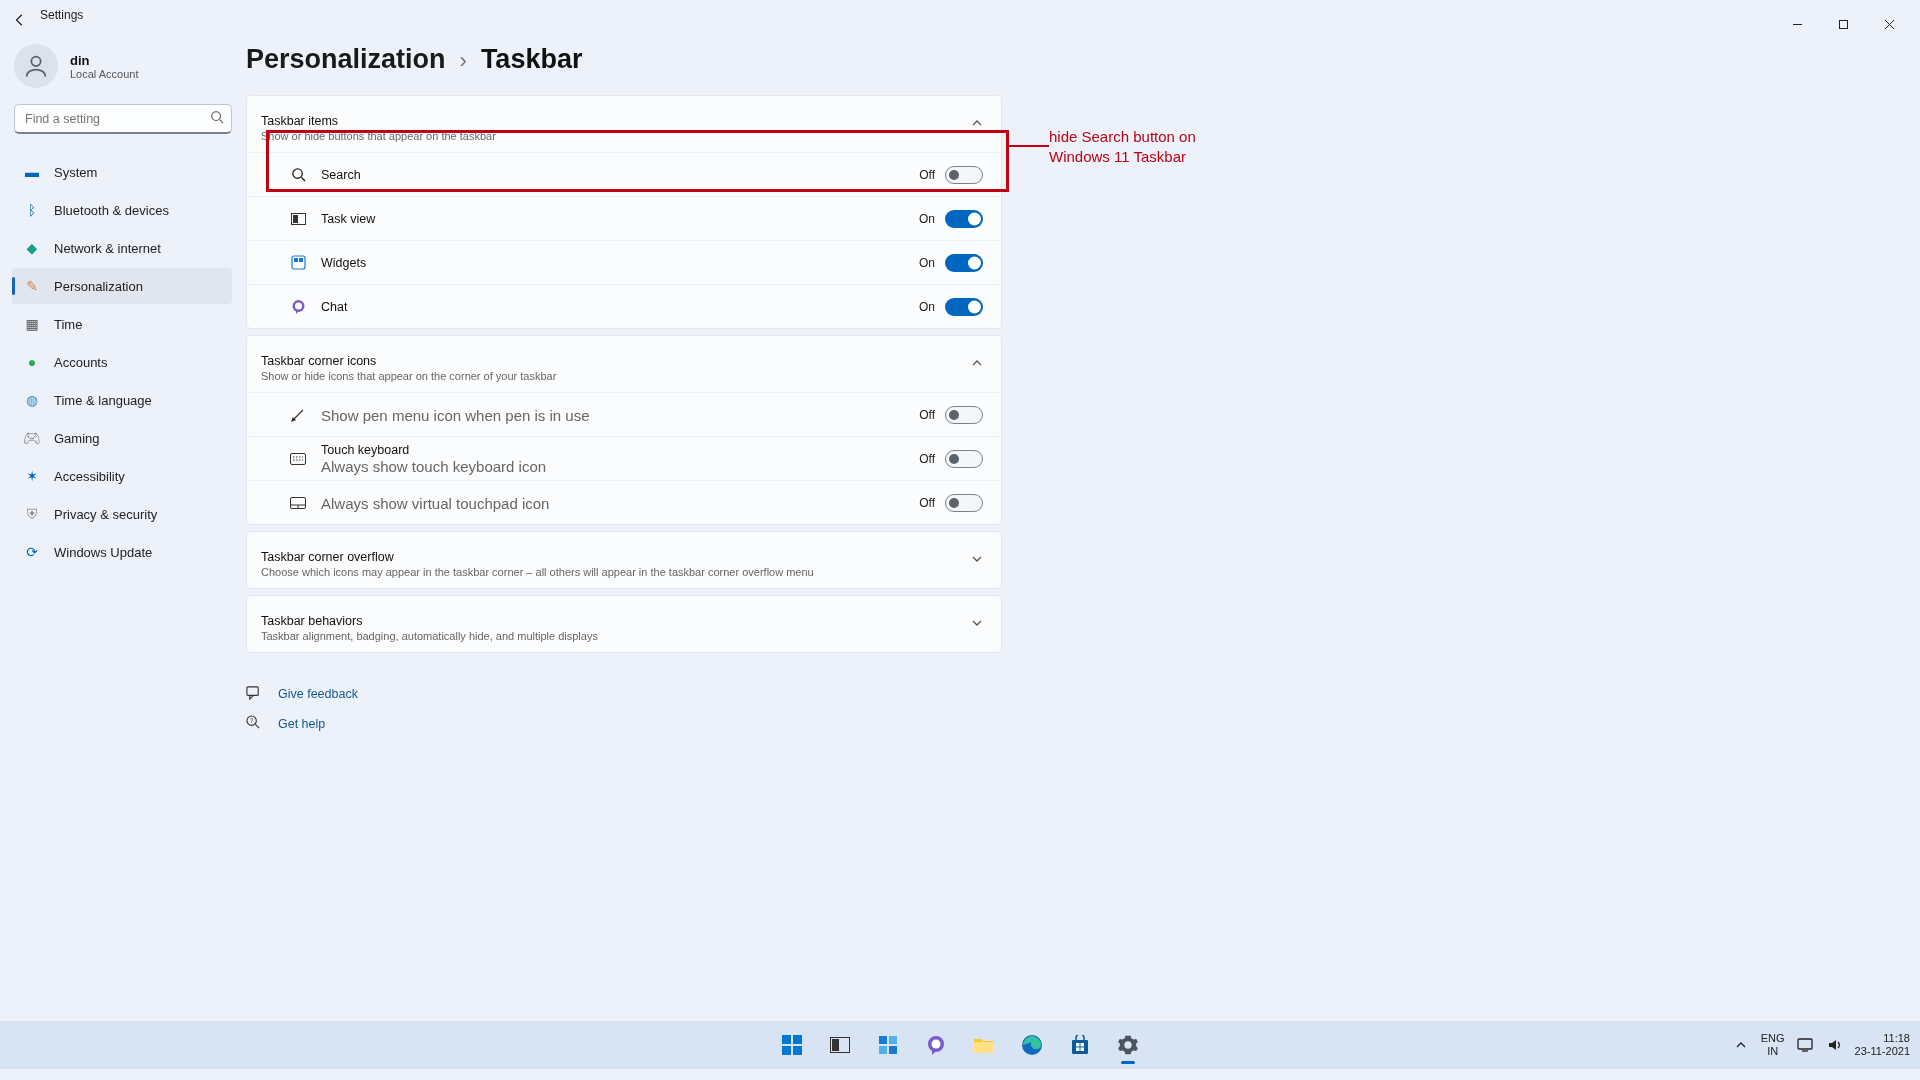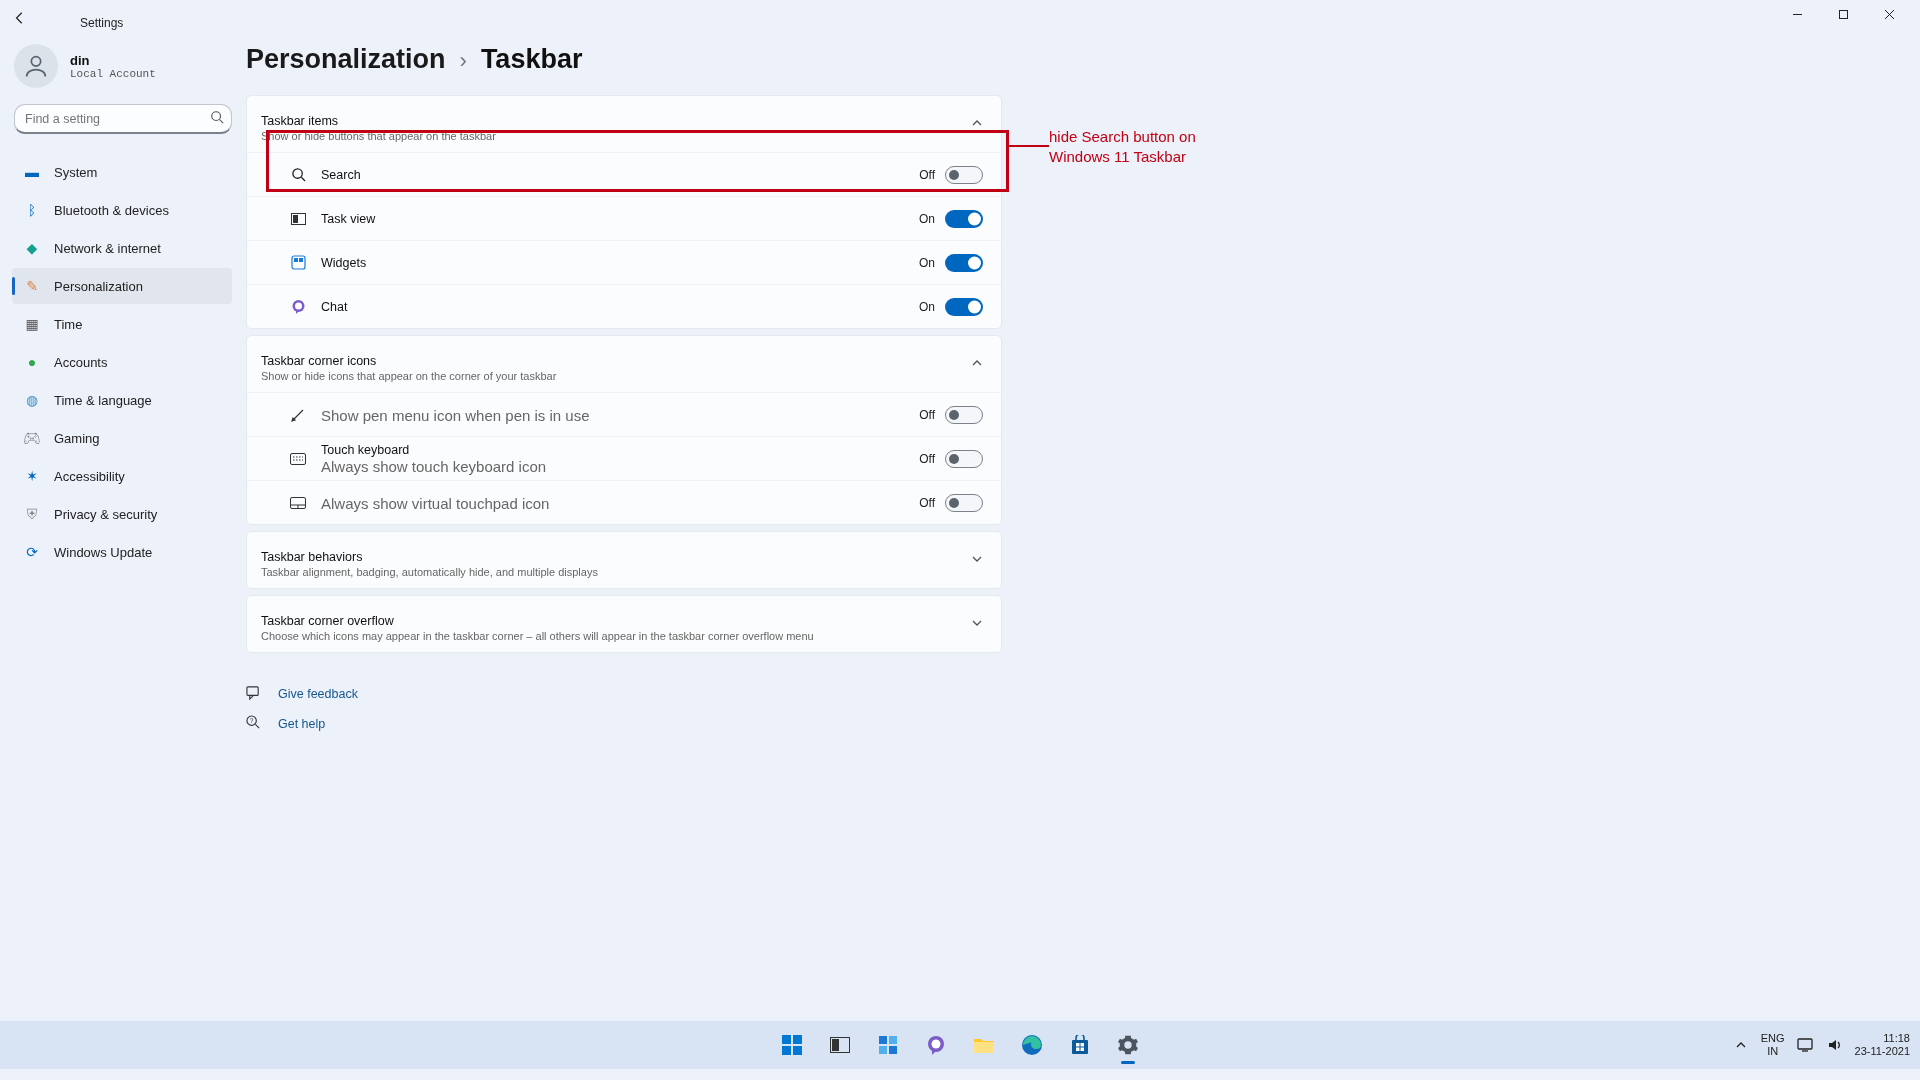--- a/index.html
+++ b/index.html
@@ -1,38 +1,38 @@
 <!DOCTYPE html>
 <html><head>
 <meta charset="utf-8">
 <style>
 * { margin: 0; padding: 0; box-sizing: border-box; font-family: "Segoe UI", Arial, sans-serif; }
 body { background: #edf2fa; width: 1920px; height: 1080px; overflow: hidden; position: relative; }
 
 
-.titlebar { display: flex; align-items: flex-end; height: 32px; padding: 2px 8px; gap: 40px; }
+.titlebar { display: flex; align-items: flex-start; height: 32px; padding: 8px 8px; }
 .titlebar .back { width: 24px; height: 24px; display: flex; align-items: center; justify-content: center; color: #222; cursor: pointer; }
 .titlebar .title { font-size: 12px; color: #222; margin-left: 8px; }
 .titlebar .wincontrols { margin-left: auto; display: flex; }
 .titlebar .wincontrols .wc { width: 46px; height: 32px; display: flex; align-items: center; justify-content: center; color: #222; cursor: pointer; }
 
 
 .app { display: flex; height: calc(100% - 32px - 48px); }
 .sidebar { width: 246px; padding: 10px 14px 0 14px; }
 .main { flex: 1; padding: 12px 0 0 0; }
 
 
 .user { display: flex; align-items: center; gap: 12px; padding: 2px 0 16px 0; }
 .avatar { width: 44px; height: 44px; border-radius: 50%; background: #dce2ea; display: flex; align-items: center; justify-content: center; color: #5a6470; }
 .user .name { font-size: 13px; font-weight: 600; color: #111; }
-.user .acct { font-size: 11px; color: #555; font-family: Liberation Mono, monospace; }
+.user .acct { font-size: 11px; color: #555; }
 
 
 .searchbox { position: relative; margin-bottom: 20px; }
-.searchbox input { width: 100%; height: 30px; padding: 0 30px 0 10px; border: 1px solid #bfc6cf; border-bottom: 2px solid #7a828c; border-radius: 11px; background: #fcfdff; font-size: 12.5px; color: #333; outline: none; }
+.searchbox input { width: 100%; height: 30px; padding: 0 30px 0 10px; border: 1px solid #bfc6cf; border-bottom: 2px solid #7a828c; border-radius: 5px; background: #fcfdff; font-size: 12.5px; color: #333; outline: none; }
 .searchbox .sicon { position: absolute; right: 8px; top: 50%; transform: translateY(-50%); color: #555; }
 
 
 .nav { display: flex; flex-direction: column; gap: 2px; margin-left: -2px;}
 .nav-item { display: flex; align-items: center; gap: 14px; height: 36px; padding: 0 12px; border-radius: 4px; font-size: 13px; color: #222; cursor: pointer; position: relative; }
 .nav-item.active { background: #e1e6ee; }
 .nav-item.active::before { content: ""; position: absolute; left: 0; top: 9px; bottom: 9px; width: 3px; background: #1566c1; border-radius: 2px; }
 .nav-item .nicon { width: 16px; height: 16px; display: flex; align-items: center; justify-content: center; font-size: 14px; }
 
 
@@ -329,34 +329,34 @@
           <span class="state">Off</span>
           <div class="toggle off">
               <div class="knob"></div>
             </div>
         </div>
       </div>
 
       <div class="panel">
         <div class="panel-head">
           <div>
-            <div class="ptitle">Taskbar behaviors</div>
-            <div class="psub">Taskbar alignment, badging, automatically hide, and multiple displays</div>
+            <div class="ptitle">Taskbar corner overflow</div>
+            <div class="psub">Choose which icons may appear in the taskbar corner – all others will appear in the taskbar corner overflow menu</div>
           </div>
           <span class="chev"><svg width="12" height="12" viewBox="0 0 12 12">
                 <path d="M2 4 L6 8 L10 4" stroke="#555" stroke-width="1.3" fill="none"></path>
               </svg></span>
         </div>
       </div>
 
       <div class="panel">
         <div class="panel-head">
           <div>
-            <div class="ptitle">Taskbar corner overflow</div>
-            <div class="psub">Choose which icons may appear in the taskbar corner – all others will appear in the taskbar corner overflow menu</div>
+            <div class="ptitle">Taskbar behaviors</div>
+            <div class="psub">Taskbar alignment, badging, automatically hide, and multiple displays</div>
           </div>
           <span class="chev"><svg width="12" height="12" viewBox="0 0 12 12">
                 <path d="M2 4 L6 8 L10 4" stroke="#555" stroke-width="1.3" fill="none"></path>
               </svg></span>
         </div>
       </div>
 
       <div style="height:20px"></div>
       <div class="linkrow">
         <span class="licon"><svg width="15" height="15" viewBox="0 0 16 16" fill="none" stroke="#333" stroke-width="1.2">

